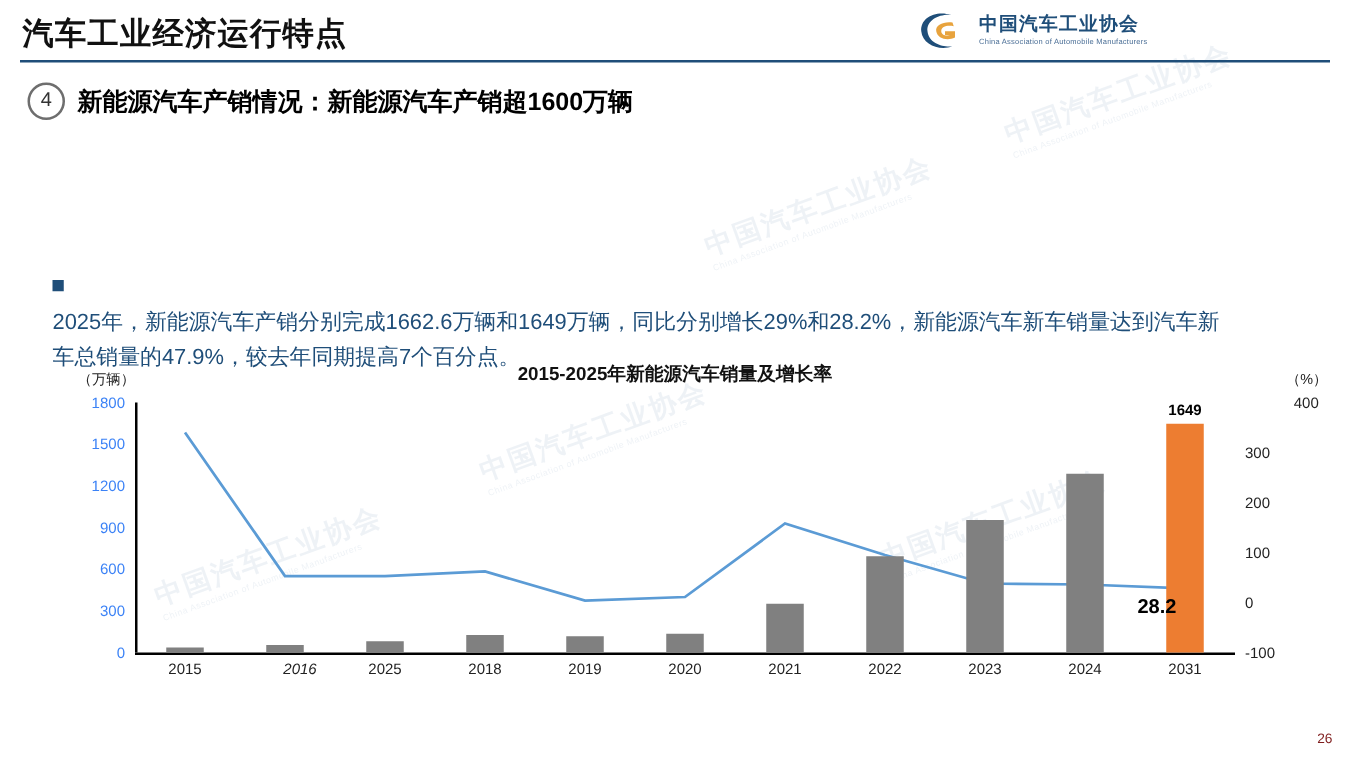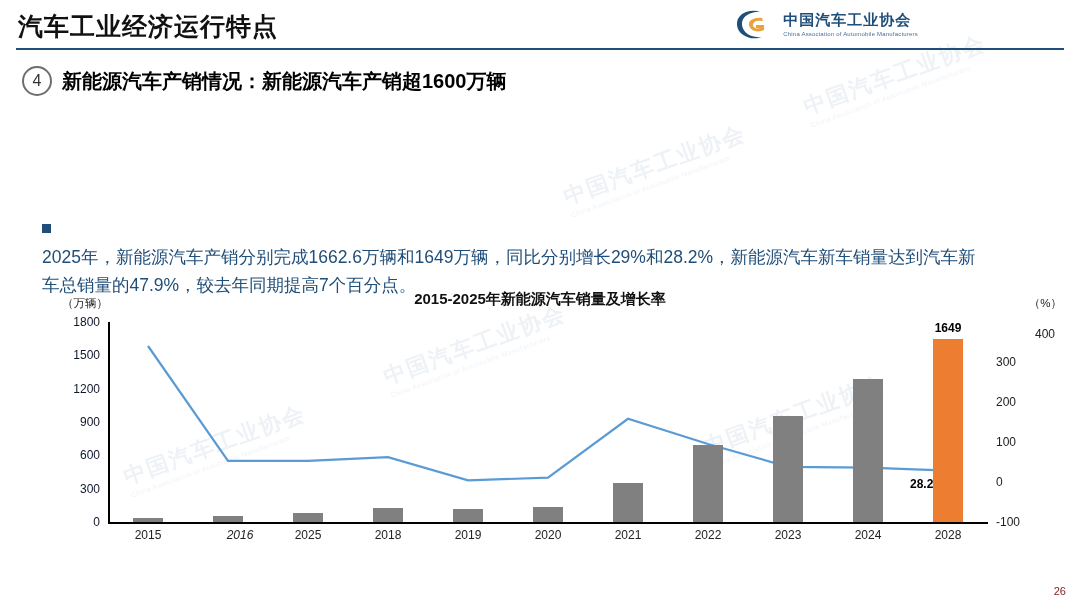--- a/index.html
+++ b/index.html
@@ -164,21 +164,21 @@
     left: 108px;
     top: 42px;
     width: 880px;
     height: 200px;
   }
   .y-label {
     position: absolute;
     right: 100%;
     margin-right: 8px;
     font-size: 12px;
-    color: #0f172a;
+    color: #3b82f6;
     transform: translateY(-50%);
     white-space: nowrap;
   }
   .y-label-r {
     position: absolute;
     left: 100%;
     margin-left: 8px;
     font-size: 12px;
     color: #222;
     transform: translateY(-50%);
@@ -205,21 +205,21 @@
   .bar-label {
     position: absolute;
     font-size: 12px;
     font-weight: bold;
     color: #000;
     text-align: center;
     white-space: nowrap;
   }
   .line-label {
     position: absolute;
-    font-size: 12px;
+    font-size: 16px;
     font-weight: bold;
     color: #000;
     white-space: nowrap;
   }
   .x-tick {
     position: absolute;
     top: 206px;
     font-size: 12px;
     color: #222;
     transform: translateX(-50%);
@@ -312,21 +312,21 @@
         <div class="y-label" style="top: 133.333px;">600</div>
         <div class="y-label" style="top: 100px;">900</div>
         <div class="y-label" style="top: 66.6667px;">1200</div>
         <div class="y-label" style="top: 33.3333px;">1500</div>
         <div class="y-label" style="top: 0px;">1800</div>
         <div class="y-label-r" style="top: 200px;">-100</div>
         <div class="y-label-r" style="top: 160px;">0</div>
         <div class="y-label-r" style="top: 120px;">100</div>
         <div class="y-label-r" style="top: 80px;">200</div>
         <div class="y-label-r" style="top: 40px;">300</div>
-        <div class="y-label-r" style="top: 12px; margin-left: 47px;">400</div>
+        <div class="y-label-r" style="top: 0px; margin-left: 47px;">400</div>
         <div class="bar" style="left: 25px; width: 30px; height: 3.66667px;"></div>
         <div class="x-tick" style="left: 40px;">2015</div>
         <div class="bar" style="left: 105px; width: 30px; height: 5.66667px;"></div>
         <div class="x-tick" style="left: 132px; font-style: italic;">2016</div>
         <div class="bar" style="left: 185px; width: 30px; height: 8.66667px;"></div>
         <div class="x-tick" style="left: 200px;">2025</div>
         <div class="bar" style="left: 265px; width: 30px; height: 14px;"></div>
         <div class="x-tick" style="left: 280px;">2018</div>
         <div class="bar" style="left: 345px; width: 30px; height: 13.4444px;"></div>
         <div class="x-tick" style="left: 360px;">2019</div>
@@ -335,19 +335,19 @@
         <div class="bar" style="left: 505px; width: 30px; height: 39.1111px;"></div>
         <div class="x-tick" style="left: 520px;">2021</div>
         <div class="bar" style="left: 585px; width: 30px; height: 76.5556px;"></div>
         <div class="x-tick" style="left: 600px;">2022</div>
         <div class="bar" style="left: 665px; width: 30px; height: 105.556px;"></div>
         <div class="x-tick" style="left: 680px;">2023</div>
         <div class="bar" style="left: 745px; width: 30px; height: 143px;"></div>
         <div class="x-tick" style="left: 760px;">2024</div>
         <div class="bar highlight" style="left: 825px; width: 30px; height: 183.222px;"></div>
         <div class="bar-label" style="left: 800px; width: 80px; top: -1.22222px;">1649</div>
-        <div class="x-tick" style="left: 840px;">2028</div>
+        <div class="x-tick" style="left: 840px;">2031</div>
         <div class="line-label" style="left: 802px; top: 154.72px;">28.2</div>
       </div>
   </div>
 
   <div class="page-num">26</div>
 </div>
 
 </body></html>

